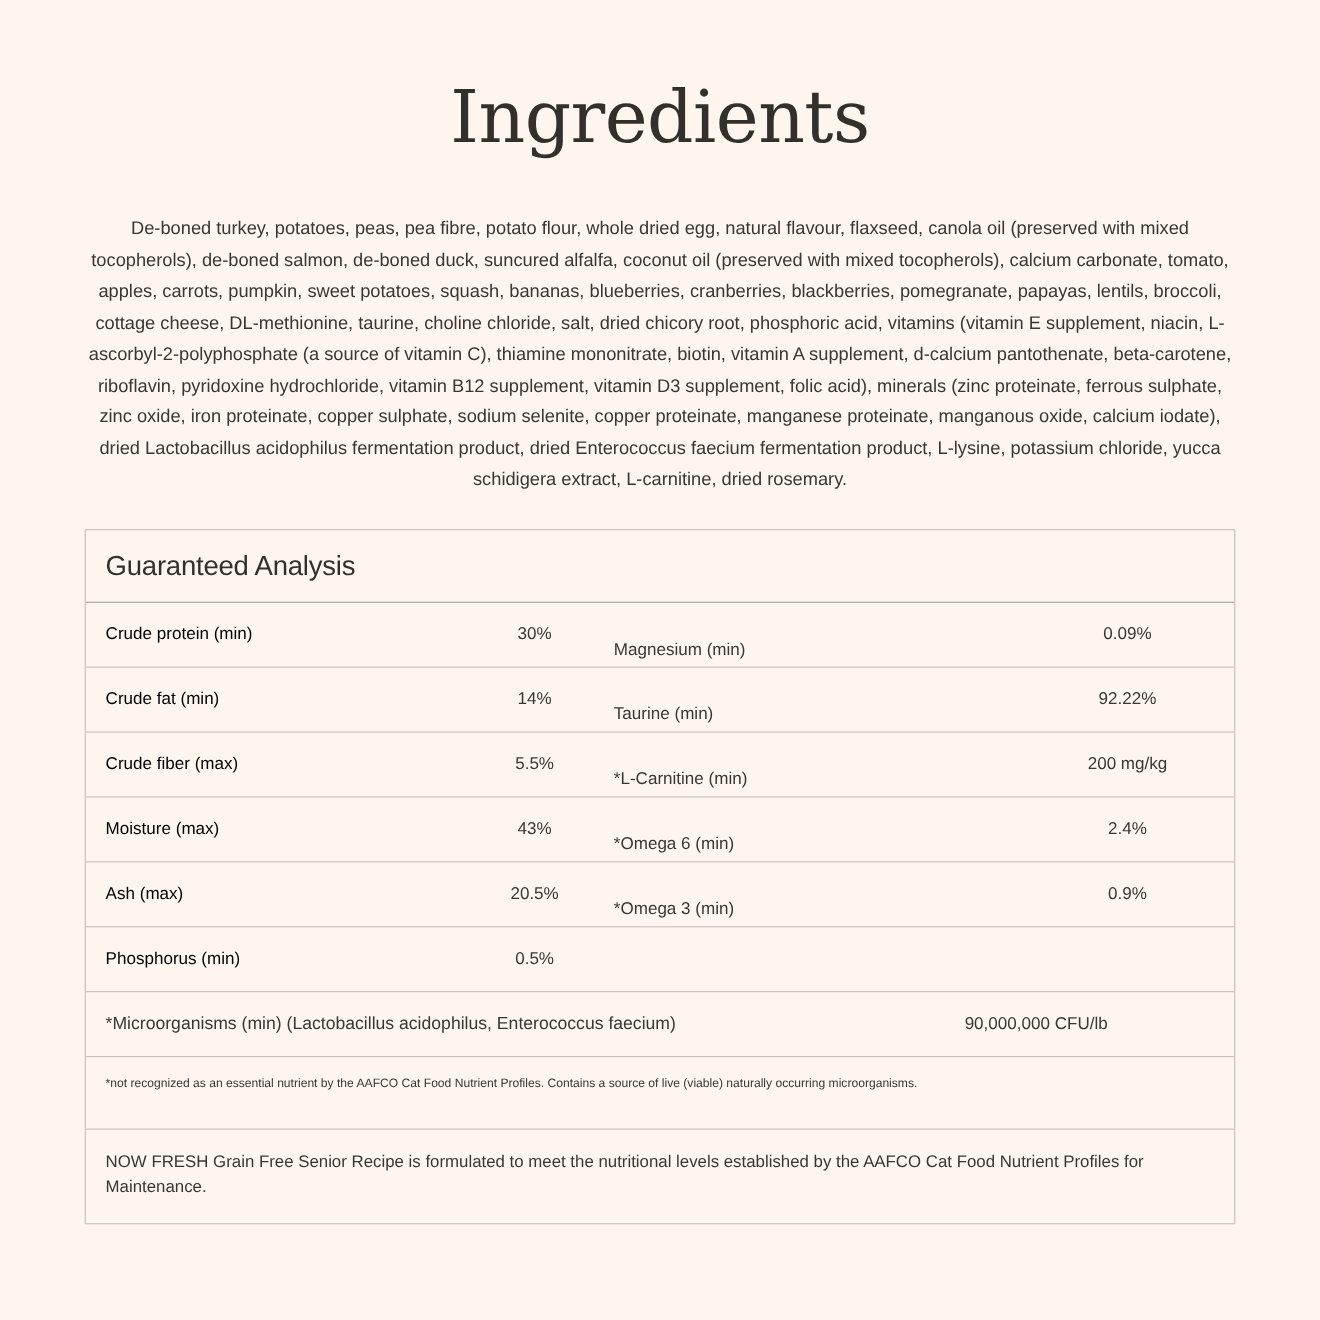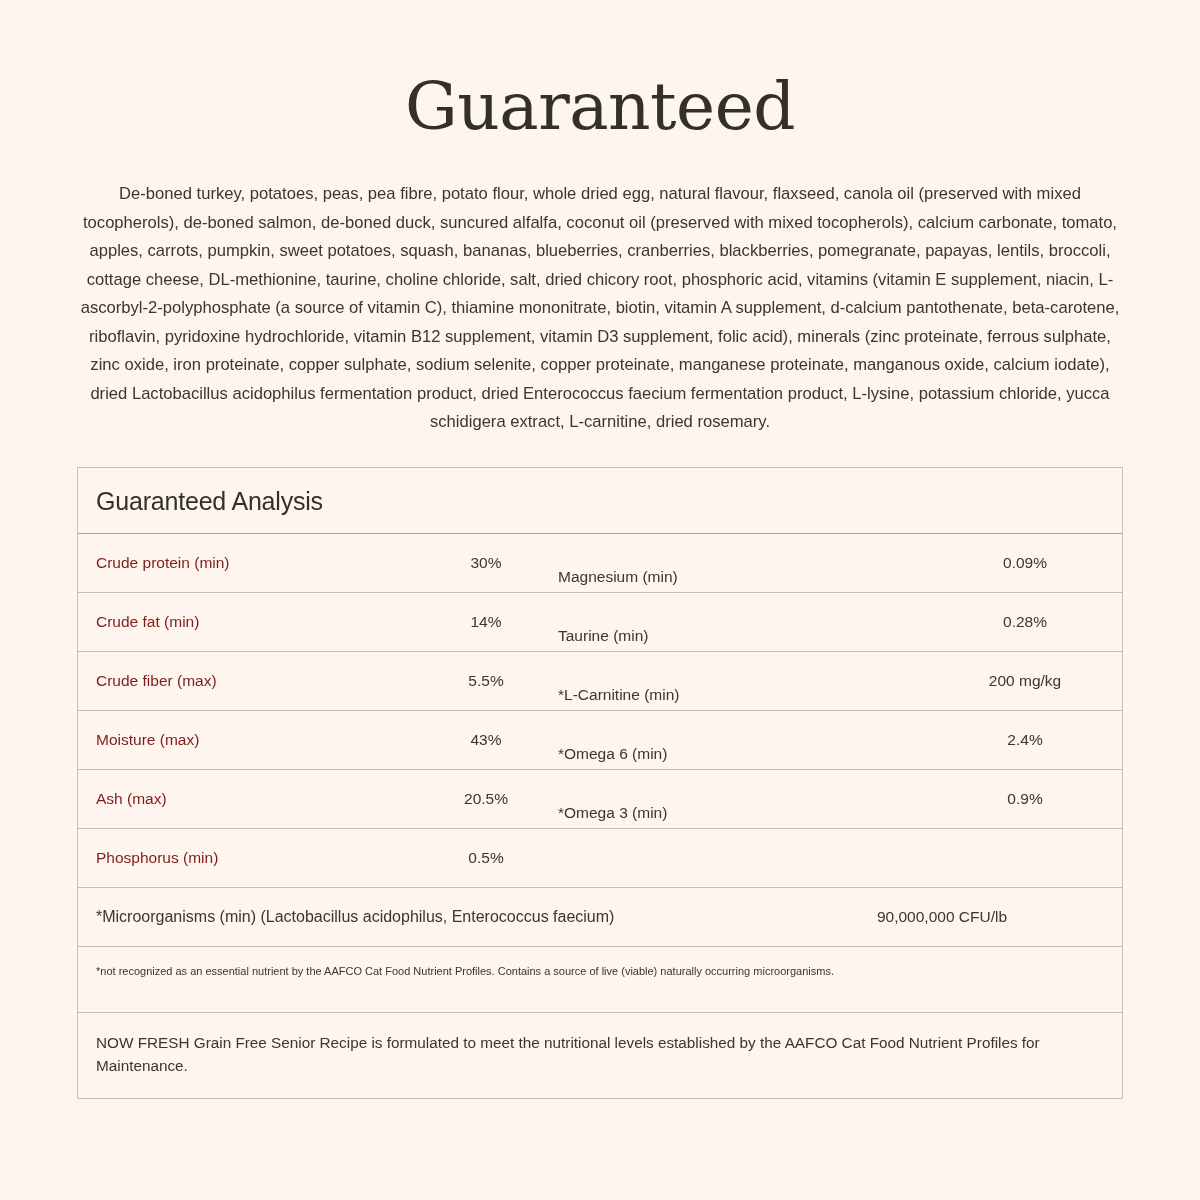--- a/index.html
+++ b/index.html
@@ -26,21 +26,21 @@
     font-weight: 400;
     font-size: 66px;
     line-height: 1;
     text-align: center;
     color: #33302C;
     margin: 0;
     padding-top: 74px;
     letter-spacing: -0.5px;
   }
   .ingredients {
-    margin: 40px auto 0 auto;
+    margin: 54px auto 0 auto;
     width: 1046px;
     font-size: 16.6px;
     line-height: 1.72;
     text-align: center;
     color: #3A3632;
   }
   .panel {
     width: 1046px;
     margin: 30px auto 0 auto;
     border: 1px solid #C9BFB6;
@@ -62,21 +62,21 @@
     min-height: 59px;
     box-sizing: border-box;
   }
   .row:last-child {
     border-bottom: none;
   }
   .cell-label {
     flex: 0 0 330px;
     padding-left: 18px;
     font-size: 15.5px;
-    color: #7f1d1d;
+    color: #000000;
   }
   .cell-value {
     flex: 0 0 120px;
     text-align: center;
     font-size: 15.5px;
     color: #3A3632;
   }
   .cell-label2 {
     flex: 0 0 400px;
     padding-left: 12px;
@@ -125,40 +125,40 @@
     font-size: 15.3px;
     line-height: 1.5;
     padding: 19px 18px 20px 18px;
   }
 </style>
 </head>
 <body>
 
 <div class="page">
 
-  <h1 class="title">Guaranteed</h1>
+  <h1 class="title">Ingredients</h1>
 
   <p class="ingredients">De-boned turkey, potatoes, peas, pea fibre, potato flour, whole dried egg, natural flavour, flaxseed, canola oil (preserved with mixed tocopherols), de-boned salmon, de-boned duck, suncured alfalfa, coconut oil (preserved with mixed tocopherols), calcium carbonate, tomato, apples, carrots, pumpkin, sweet potatoes, squash, bananas, blueberries, cranberries, blackberries, pomegranate, papayas, lentils, broccoli, cottage cheese, DL-methionine, taurine, choline chloride, salt, dried chicory root, phosphoric acid, vitamins (vitamin E supplement, niacin, L-ascorbyl-2-polyphosphate (a source of vitamin C), thiamine mononitrate, biotin, vitamin A supplement, d-calcium pantothenate, beta-carotene, riboflavin, pyridoxine hydrochloride, vitamin B12 supplement, vitamin D3 supplement, folic acid), minerals (zinc proteinate, ferrous sulphate, zinc oxide, iron proteinate, copper sulphate, sodium selenite, copper proteinate, manganese proteinate, manganous oxide, calcium iodate), dried Lactobacillus acidophilus fermentation product, dried Enterococcus faecium fermentation product, L-lysine, potassium chloride, yucca schidigera extract, L-carnitine, dried rosemary.</p>
 
   <div class="panel">
 
     <div class="panel-header">Guaranteed Analysis</div>
 
     <div class="row">
       <div class="cell-label">Crude protein (min)</div>
       <div class="cell-value">30%</div>
       <div class="cell-label2">Magnesium (min)</div>
       <div class="cell-value2">0.09%</div>
     </div>
 
     <div class="row">
       <div class="cell-label">Crude fat (min)</div>
       <div class="cell-value">14%</div>
       <div class="cell-label2">Taurine (min)</div>
-      <div class="cell-value2">0.28%</div>
+      <div class="cell-value2">92.22%</div>
     </div>
 
     <div class="row">
       <div class="cell-label">Crude fiber (max)</div>
       <div class="cell-value">5.5%</div>
       <div class="cell-label2">*L-Carnitine (min)</div>
       <div class="cell-value2">200 mg/kg</div>
     </div>
 
     <div class="row">

